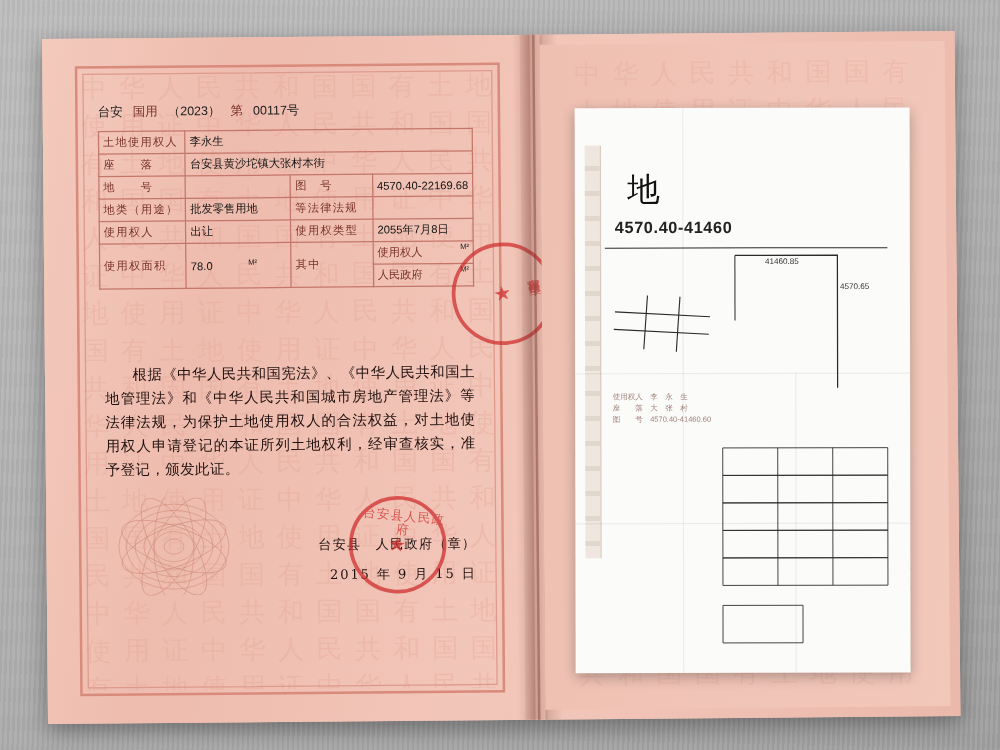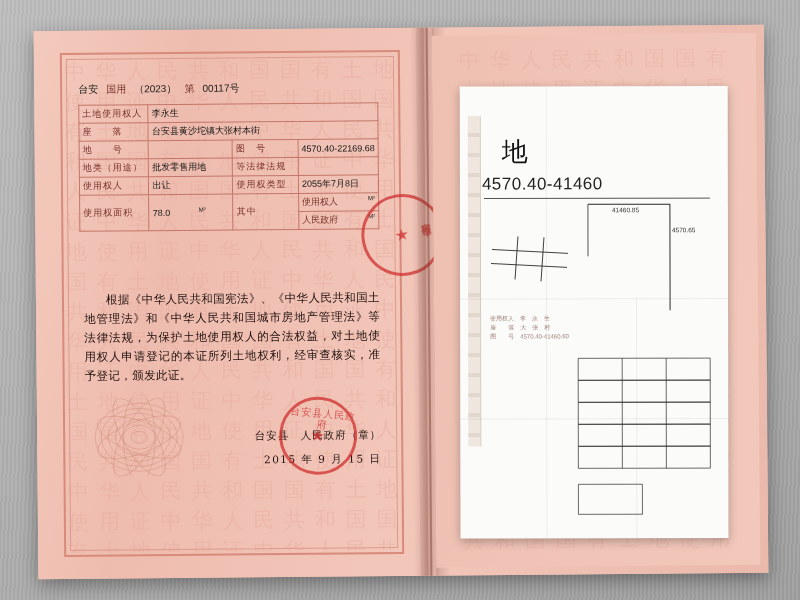--- a/index.html
+++ b/index.html
@@ -247,24 +247,25 @@
   }
   .plan-title {
     position:absolute;
     left: 42px; top: 48px;
     font-size: 26px;
     color: #111;
     font-family: "DejaVu Serif", serif;
   }
   .plan-code {
     position:absolute;
-    left: 22px; top: 88px;
-    font-size: 17px;
+    left: 32px; top: 88px;
+    font-size: 13px;
     color: #222;
     letter-spacing: 0.5px;
+    font-weight: bold;
   }
   .plan-lines line, .plan-lines polyline, .plan-lines rect, .plan-lines path {
     stroke: #2a2a2a; fill: none;
   }
   .plan-smalltext {
     position:absolute;
     font-size: 6px;
     color: #7a7a7a;
     line-height: 9px;
     white-space: pre;

